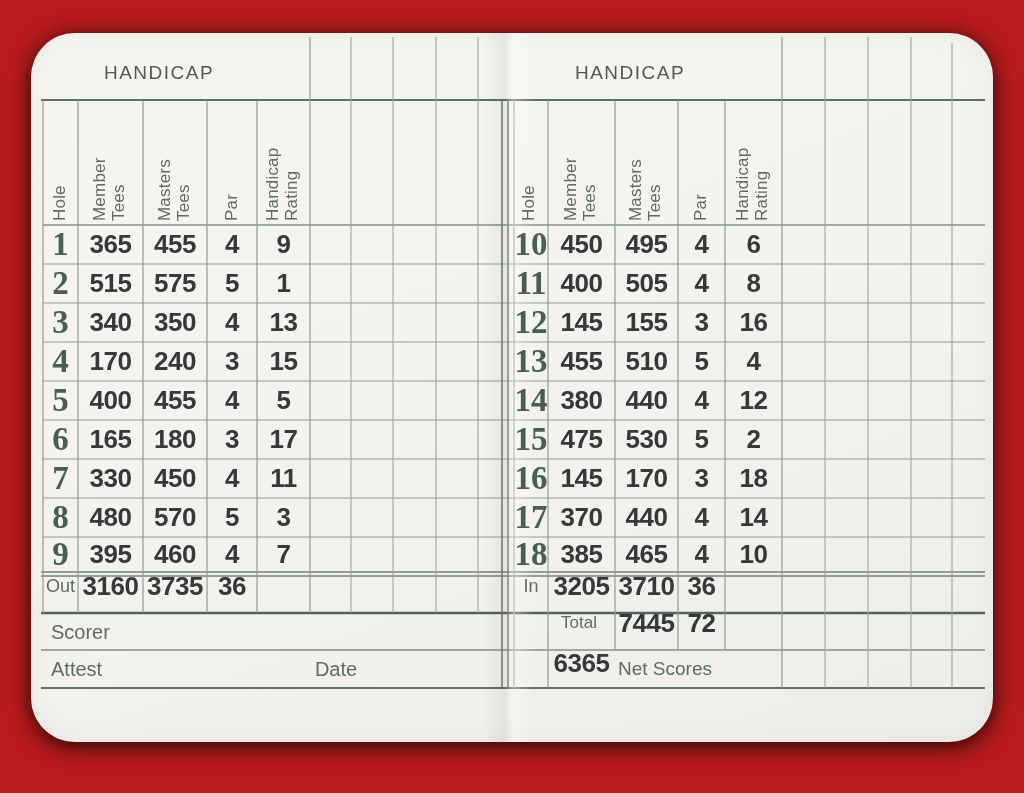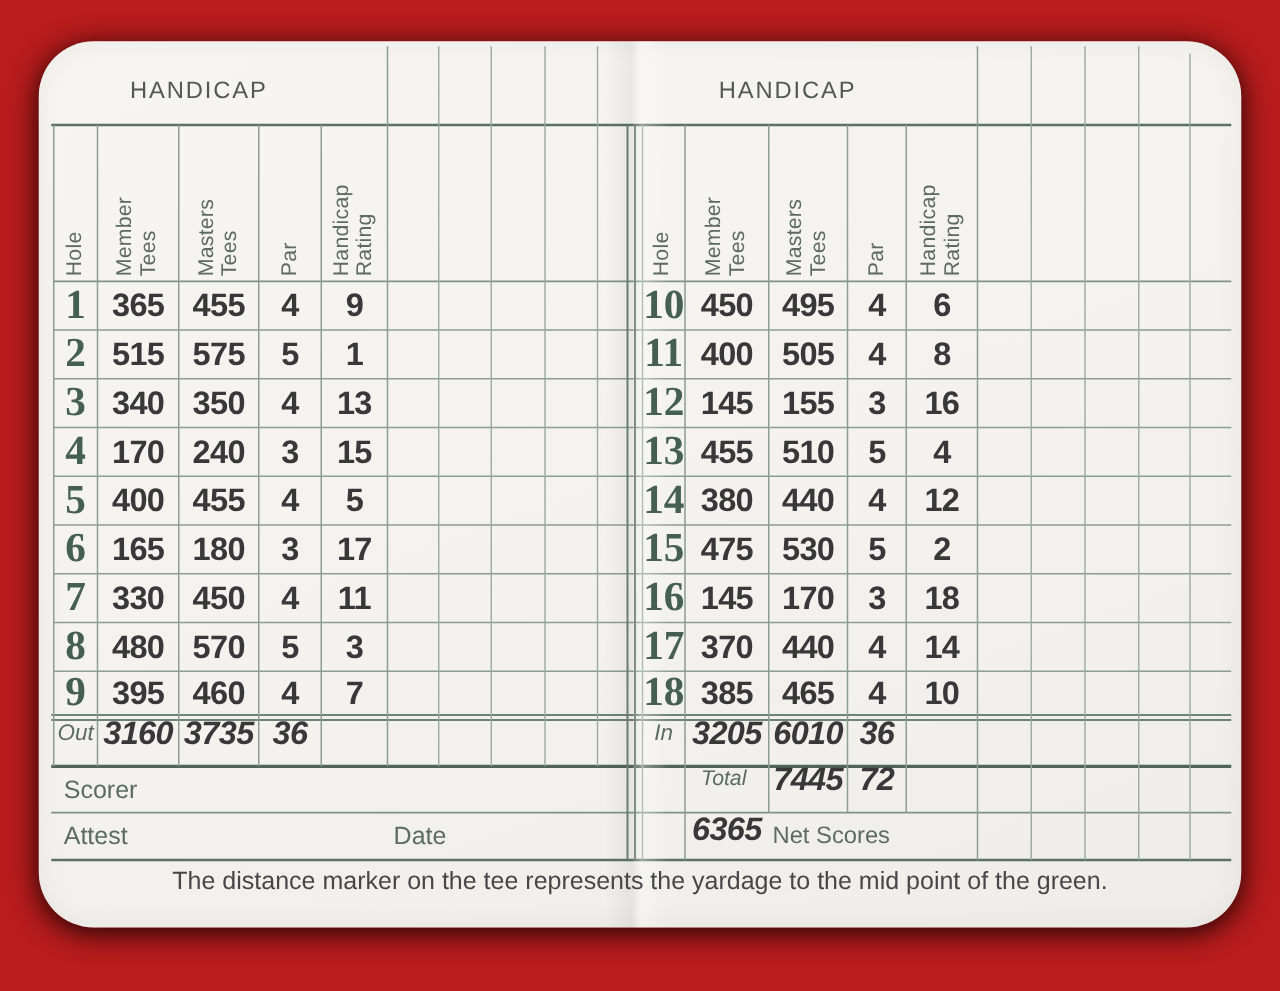--- a/index.html
+++ b/index.html
@@ -19,21 +19,21 @@
         background:linear-gradient(90deg,rgba(0,0,0,0) 0%,rgba(0,0,0,0.05) 42%,rgba(255,255,255,0.35) 58%,rgba(0,0,0,0) 100%);}
   .handicap{position:absolute;top:29px;width:140px;text-align:center;font-size:19px;letter-spacing:1.5px;color:#535853;}
   .vh{position:absolute;writing-mode:vertical-rl;transform:rotate(180deg);font-size:17px;line-height:19px;
       color:#5e6a64;letter-spacing:0.2px;}
   .rows{position:absolute;top:192px;display:grid;}
   .rows.lft{left:12px;width:267px;grid-template-columns:35px 65px 64px 50px 53px;grid-template-rows:repeat(8,39px) 35px;}
   .rows.rgt{left:483px;width:268px;grid-template-columns:34px 67px 63px 47px 57px;grid-template-rows:repeat(8,39px) 35px;}
   .g,.gh,.lbl,.cell{display:flex;align-items:center;justify-content:center;white-space:nowrap;}
   .g{font-weight:700;font-size:26px;color:#383838;letter-spacing:-0.5px;}
   .gh{font-family:"Liberation Serif",serif;font-weight:700;font-size:33px;color:#456052;}
-  .abs{position:absolute;height:20px;font-style:italic;}
+  .abs{position:absolute;height:20px;}
   .lbl{font-size:18px;color:#5c6c63;}
   .lbl.sm{font-size:17px;}
   .txt{position:absolute;height:36px;display:flex;align-items:center;font-size:20px;color:#5c6c63;}
   .footer{position:absolute;left:30px;right:30px;top:661px;text-align:center;font-size:20px;color:#474747;}
 </style>
 </head>
 <body>
 
 <div class="scene">
   <div class="card">
@@ -195,28 +195,27 @@
         <div class="g">10</div>
     </div>
 
     <div class="abs lbl" style="left:12px;top:543px;width:35px;">Out</div>
     <div class="abs g" style="left:47px;top:543px;width:65px;">3160</div>
     <div class="abs g" style="left:112px;top:543px;width:64px;">3735</div>
     <div class="abs g" style="left:176px;top:543px;width:50px;">36</div>
 
     <div class="abs lbl" style="left:483px;top:543px;width:34px;text-align:center;">In</div>
     <div class="abs g" style="left:517px;top:543px;width:67px;">3205</div>
-    <div class="abs g" style="left:584px;top:543px;width:63px;">6010</div>
+    <div class="abs g" style="left:584px;top:543px;width:63px;">3710</div>
     <div class="abs g" style="left:647px;top:543px;width:47px;">36</div>
 
     <div class="abs lbl sm" style="left:483px;top:580px;width:34px;padding-left:48px;">Total</div>
     <div class="abs g" style="left:517px;top:580px;width:67px;margin-top:40px;">6365</div>
     <div class="abs g" style="left:584px;top:580px;width:63px;">7445</div>
     <div class="abs g" style="left:647px;top:580px;width:47px;">72</div>
 
     <div class="txt" style="left:20px;top:581px;">Scorer</div>
     <div class="txt" style="left:20px;top:618px;">Attest</div>
     <div class="txt" style="left:249px;top:618px;width:112px;justify-content:center;">Date</div>
     <div class="txt" style="left:517px;top:618px;width:234px;justify-content:center;font-size:19px;">Net Scores</div>
 
-    <div class="footer">The distance marker on the tee represents the yardage to the mid point of the green.</div>
   </div>
 </div>
 
 </body></html>

